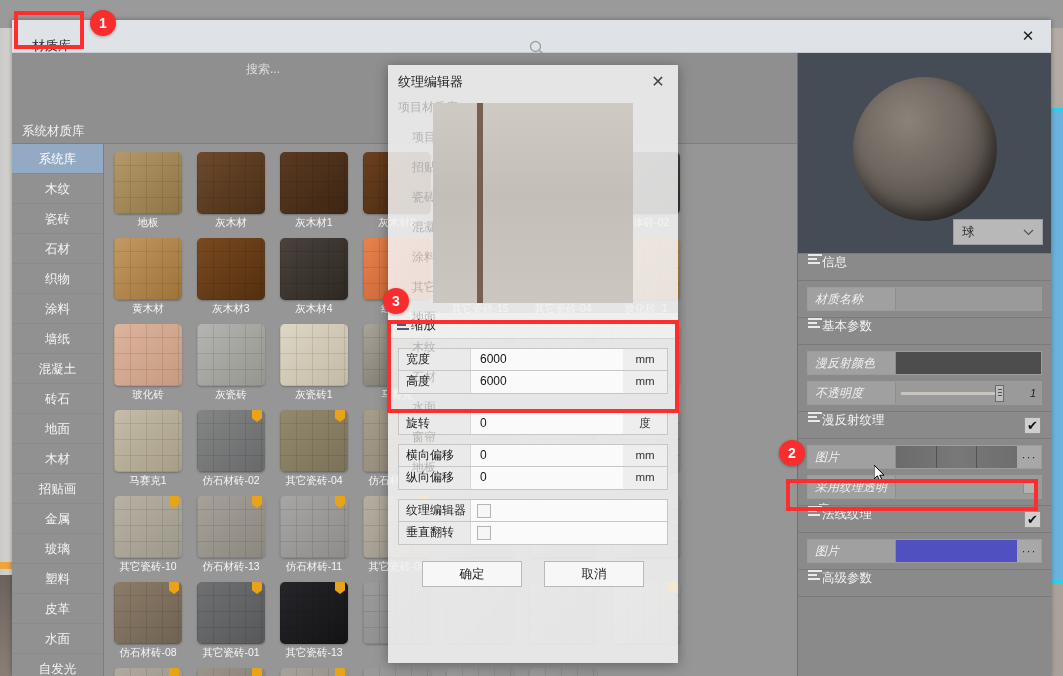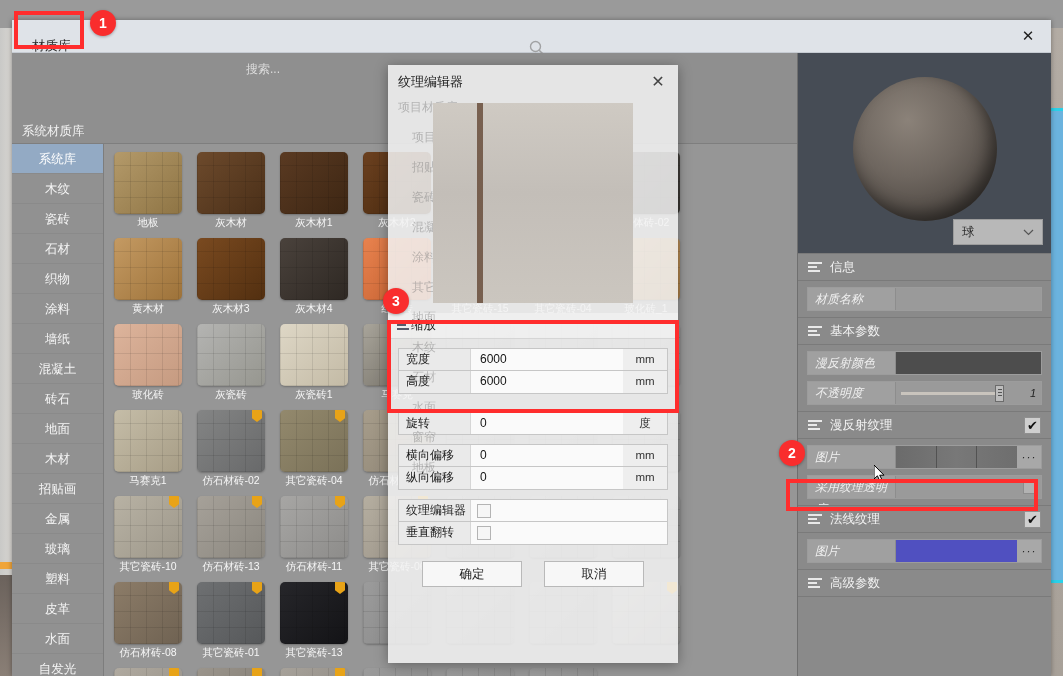--- a/index.html
+++ b/index.html
@@ -157,21 +157,21 @@
   }
   .preview-select {
     position: absolute; right: 8px; bottom: 8px;
     width: 90px; height: 26px;
     background: #b8b8b8; border: 1px solid #9c9c9c;
     display: flex; align-items: center; justify-content: space-between;
     padding: 0 8px; font-size: 12.5px; color: #2e2e2e; cursor: pointer;
   }
 
   .sect-head {
-    height: 28px; display: flex; align-items: center; gap: 8px;
+    height: 28px; display: flex; align-items: flex-start; 
     padding-left: 10px; background: #8a8a8a;
     border-top: 1px solid #7a7a7a; border-bottom: 1px solid #7a7a7a;
     position: relative;
   }
   .sect-icon {
     width: 14px; height: 11px; position: relative; flex: none;
   }
   .sect-icon i {
     position: absolute; left: 0; height: 2px; background: #e9e9e9; display: block;
   }

